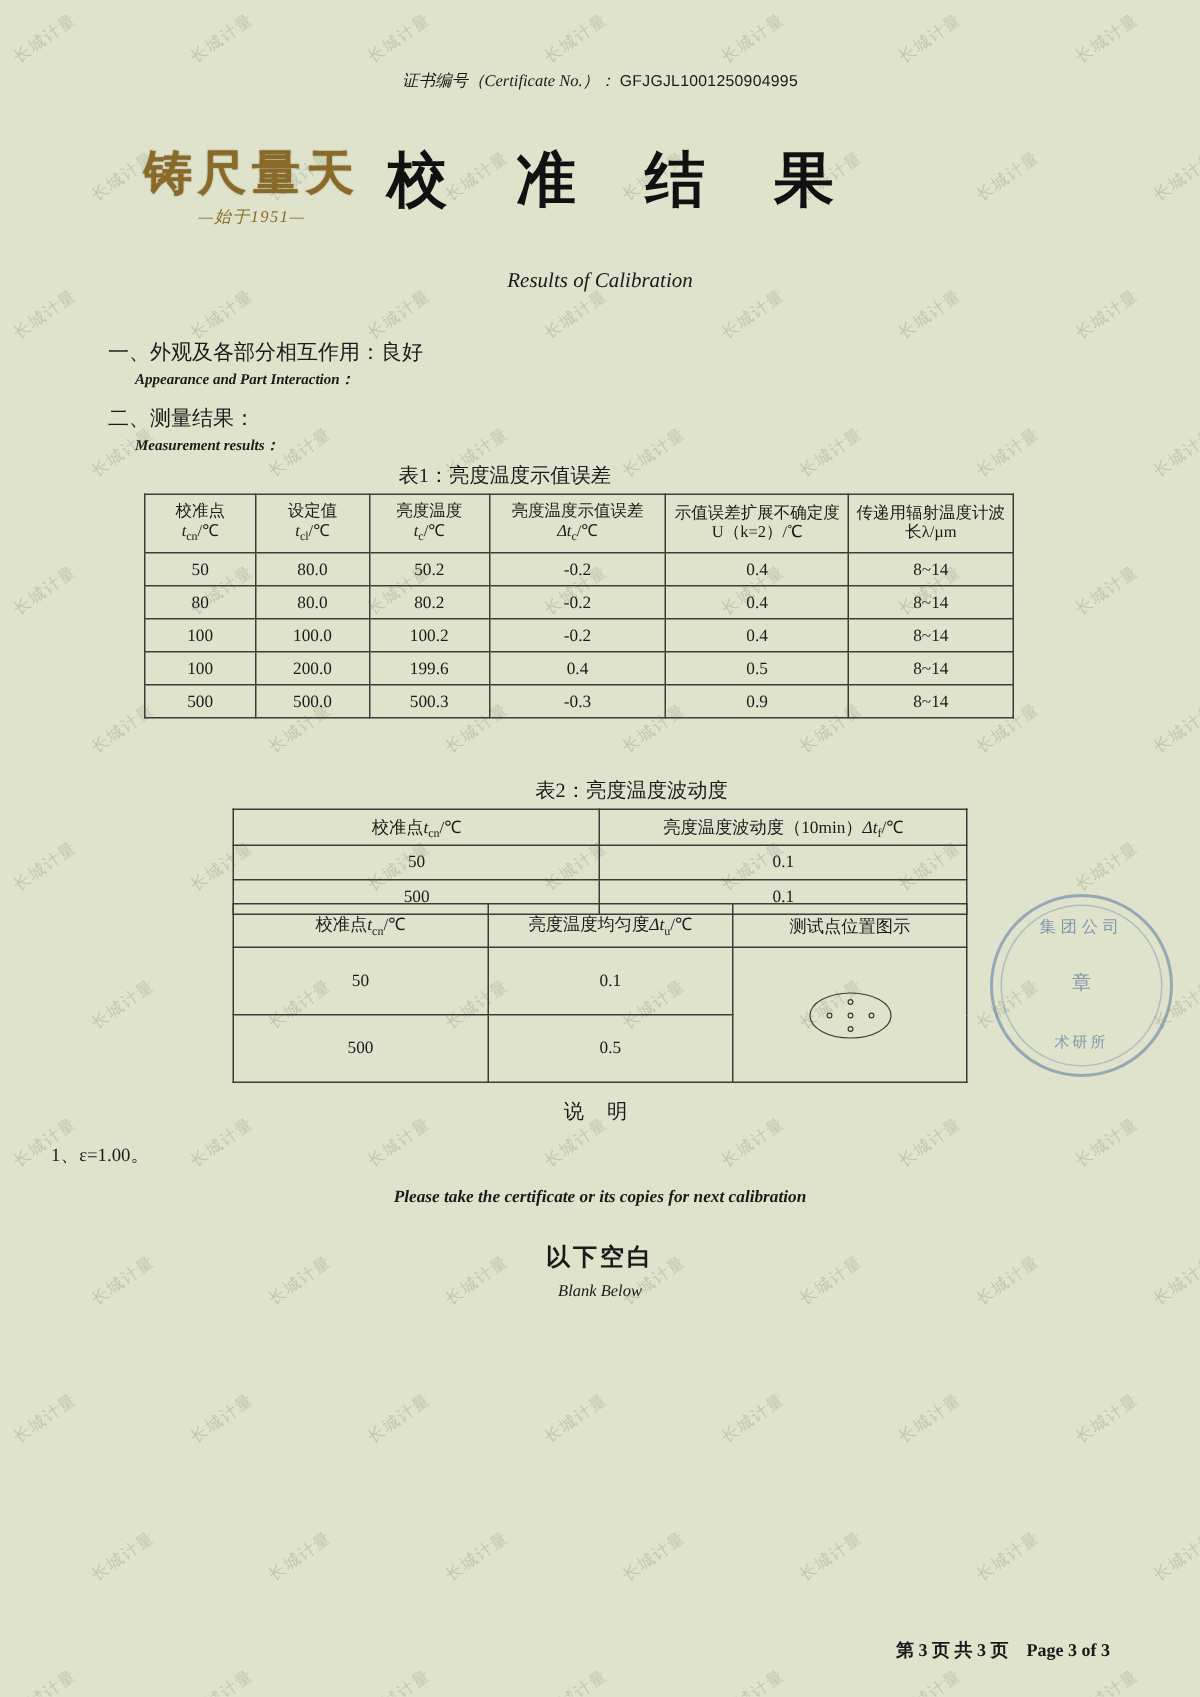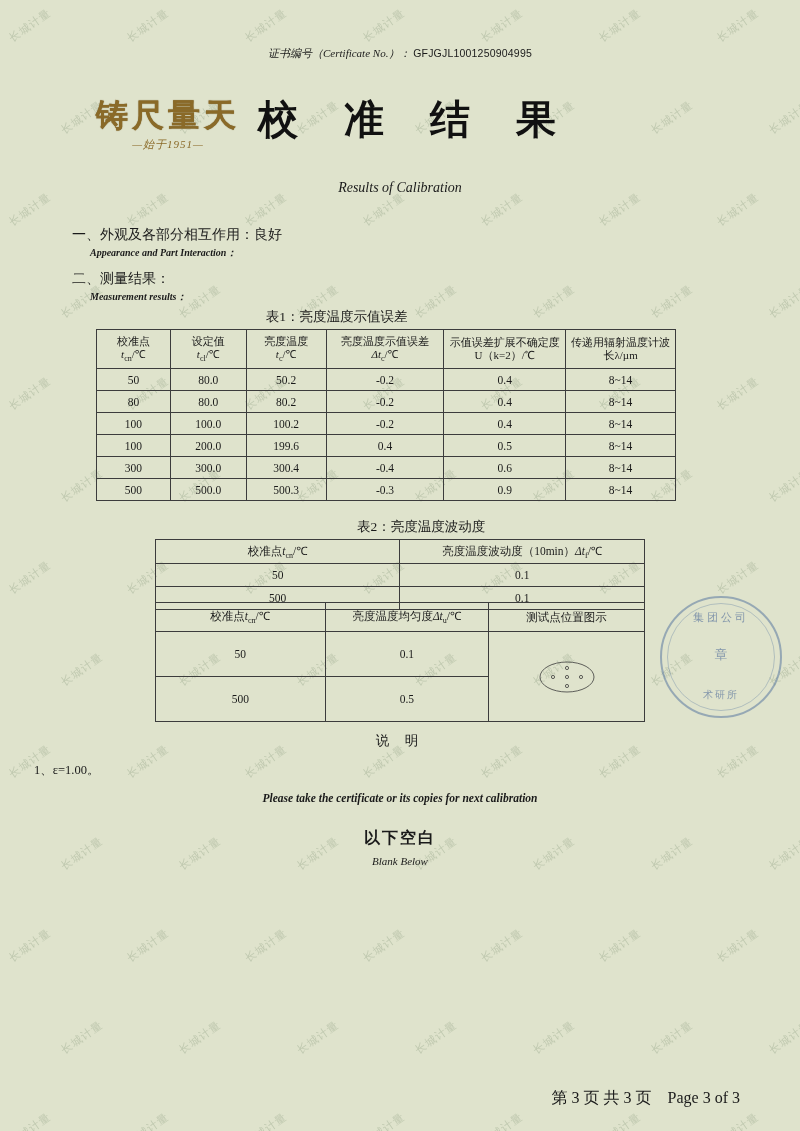--- a/index.html
+++ b/index.html
@@ -179,21 +179,22 @@
   }
   .blank-en {
     text-align: center;
     font-size: 11px;
     font-style: italic;
   }
   .footer {
     position: absolute;
     bottom: 22px;
     right: 60px;
-    font-size: 16px;
+    font-size: 12px;
+    font-weight: bold;
   }
   .footer .en { font-family: "Liberation Serif", serif; }
 
   
   .stamp {
     position: absolute;
     right: 18px;
     top: 596px;
     width: 118px;
     height: 118px;
@@ -419,28 +420,20 @@
           </tr>
           <tr>
             <td>100</td>
             <td>200.0</td>
             <td>199.6</td>
             <td>0.4</td>
             <td>0.5</td>
             <td>8~14</td>
           </tr>
           <tr>
-            <td>300</td>
-            <td>300.0</td>
-            <td>300.4</td>
-            <td>-0.4</td>
-            <td>0.6</td>
-            <td>8~14</td>
-          </tr>
-          <tr>
             <td>500</td>
             <td>500.0</td>
             <td>500.3</td>
             <td>-0.3</td>
             <td>0.9</td>
             <td>8~14</td>
           </tr>
         </tbody>
     </table>
   </div>

